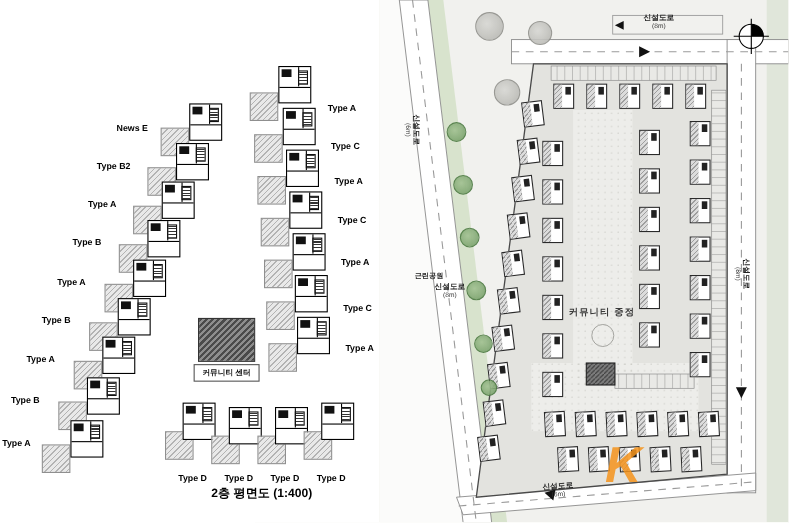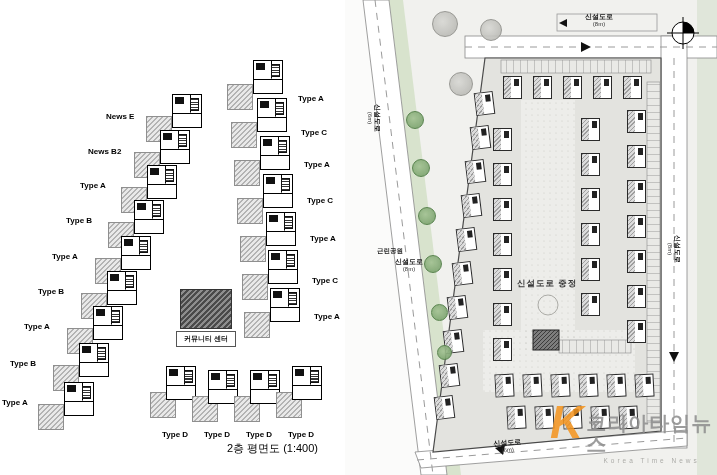--- a/index.html
+++ b/index.html
@@ -16,22 +16,22 @@
     background-image:linear-gradient(#000 0 0),linear-gradient(#000 0 0);
     background-size:100% 1px,1px 55%;background-position:0 58%,62% 0;background-repeat:no-repeat}
   .lp-plan::before{content:"";position:absolute;left:2px;top:2px;width:9px;height:7px;background:#111}
   .lp-plan::after{content:"";position:absolute;right:2px;top:3px;width:7px;height:11px;border:1px solid #111;
     background:repeating-linear-gradient(0deg,#333 0 1px,#fff 1px 2.5px)}
   .lp-label{position:absolute;font-size:8px;font-weight:bold;white-space:nowrap;color:#000}
   .cc-box{position:absolute;left:180px;top:289px;width:52px;height:40px;border:1px solid #333;
     background:repeating-linear-gradient(135deg,#4a4a4a 0 2px,#8d8d8d 2px 4px)}
   .cc-label{position:absolute;left:176px;top:331px;width:60px;border:1px solid #555;background:#fff;
     font-size:7px;font-weight:bold;text-align:center;padding:2px 0;color:#111}
-  .caption{position:absolute;left:158px;top:441px;width:160px;text-align:right;
-    font-size:11px;font-weight:normal;color:#000}
+  .caption{position:absolute;left:158px;top:441px;width:160px;text-align:center;
+    font-size:11px;font-weight:bold;color:#000}
 
   
   .sp{position:absolute;left:345px;top:0;width:372px;height:475px;background:#f1f1ee;overflow:hidden}
   .sp svg{position:absolute;left:0;top:0}
   .sp-unit{position:absolute;width:19px;height:23px;border:1.1px solid #2a2a2a;background:#fff}
   .sp-unit::before{content:"";position:absolute;left:0;top:0;width:7px;height:100%;
     background:repeating-linear-gradient(135deg,#9e9e9e 0 1px,#dcdcdc 1px 3px)}
   .sp-unit::after{content:"";position:absolute;right:2px;top:2px;width:5px;height:7px;background:#222}
   .tree{position:absolute;border-radius:50%}
   .tree.green{background:radial-gradient(circle at 40% 40%,#a3c293,#6f9a62);border:1px solid #4c7a42;opacity:.9}
@@ -57,21 +57,21 @@
 
   <section class="fp">
     <div class="cc-box"></div>
     <div class="cc-label">커뮤니티 센터</div>
     <div class="caption">2층 평면도 (1:400)</div>
   <div class="lp-roof abs" style="left: 146px; top: 116px;"></div>
       <div class="lp-plan abs" style="left: 172px; top: 94px;"></div>
       <div class="lp-label abs" style="left: 106px; top: 112px;">News E</div>
       <div class="lp-roof abs" style="left: 134px; top: 152px;"></div>
       <div class="lp-plan abs" style="left: 160px; top: 130px;"></div>
-      <div class="lp-label abs" style="left: 88px; top: 147px;">News B2</div>
+      <div class="lp-label abs" style="left: 88px; top: 147px;">Type B2</div>
       <div class="lp-roof abs" style="left: 121px; top: 187px;"></div>
       <div class="lp-plan abs" style="left: 147px; top: 165px;"></div>
       <div class="lp-label abs" style="left: 80px; top: 181px;">Type A</div>
       <div class="lp-roof abs" style="left: 108px; top: 222px;"></div>
       <div class="lp-plan abs" style="left: 134px; top: 200px;"></div>
       <div class="lp-label abs" style="left: 66px; top: 216px;">Type B</div>
       <div class="lp-roof abs" style="left: 95px; top: 258px;"></div>
       <div class="lp-plan abs" style="left: 121px; top: 236px;"></div>
       <div class="lp-label abs" style="left: 52px; top: 252px;">Type A</div>
       <div class="lp-roof abs" style="left: 81px; top: 293px;"></div>
@@ -184,29 +184,25 @@
       </g>
 
       <g transform="translate(338,33)">
         <circle r="11" fill="#ffffff" stroke="#000" stroke-width="1"></circle>
         <path d="M0,-16 V16" stroke="#000" stroke-width="1"></path>
         <path d="M-16,0 H16" stroke="#000" stroke-width="1"></path>
         <path d="M0,0 L0,-11 A11,11 0 0,1 11,0 Z" fill="#000"></path>
       </g>
     </svg>
 
-    <div class="courtyard-label">신설도로 중정</div>
+    <div class="courtyard-label">커뮤니티 중정</div>
     <div class="park-label">근린공원</div>
 
     <div class="wm">
       <span class="wm-k" style="color: rgb(245, 148, 29);">K</span>
-      <span class="wm-body">
-        <span class="wm-title">코리아타임뉴스</span>
-        <span class="wm-sub" style="display:block">Korea Time News</span>
-      </span>
     </div>
   <div class="sp-unit abs" style="left: 130px; top: 92px; transform: rotate(-7deg);"></div>
       <div class="sp-unit abs" style="left: 126px; top: 126px; transform: rotate(-7deg);"></div>
       <div class="sp-unit abs" style="left: 121px; top: 160px; transform: rotate(-7deg);"></div>
       <div class="sp-unit abs" style="left: 117px; top: 194px; transform: rotate(-7deg);"></div>
       <div class="sp-unit abs" style="left: 112px; top: 228px; transform: rotate(-7deg);"></div>
       <div class="sp-unit abs" style="left: 108px; top: 262px; transform: rotate(-7deg);"></div>
       <div class="sp-unit abs" style="left: 103px; top: 296px; transform: rotate(-7deg);"></div>
       <div class="sp-unit abs" style="left: 99px; top: 330px; transform: rotate(-7deg);"></div>
       <div class="sp-unit abs" style="left: 95px; top: 364px; transform: rotate(-7deg);"></div>

